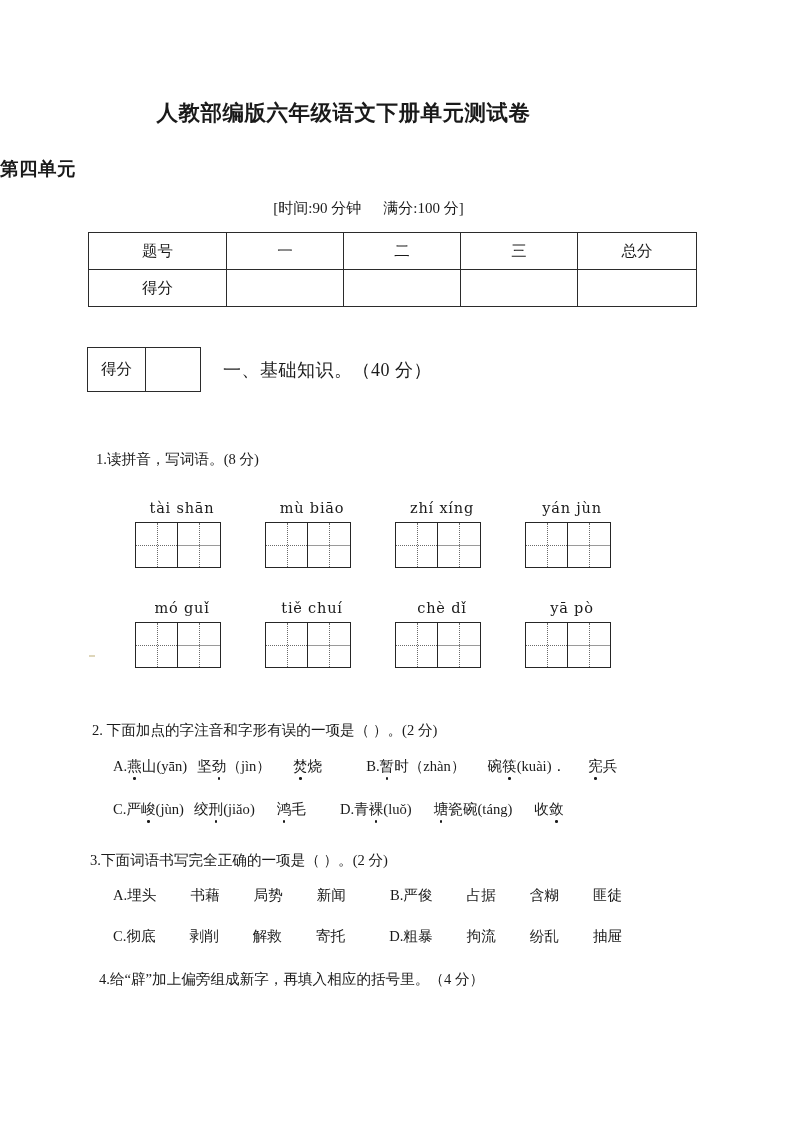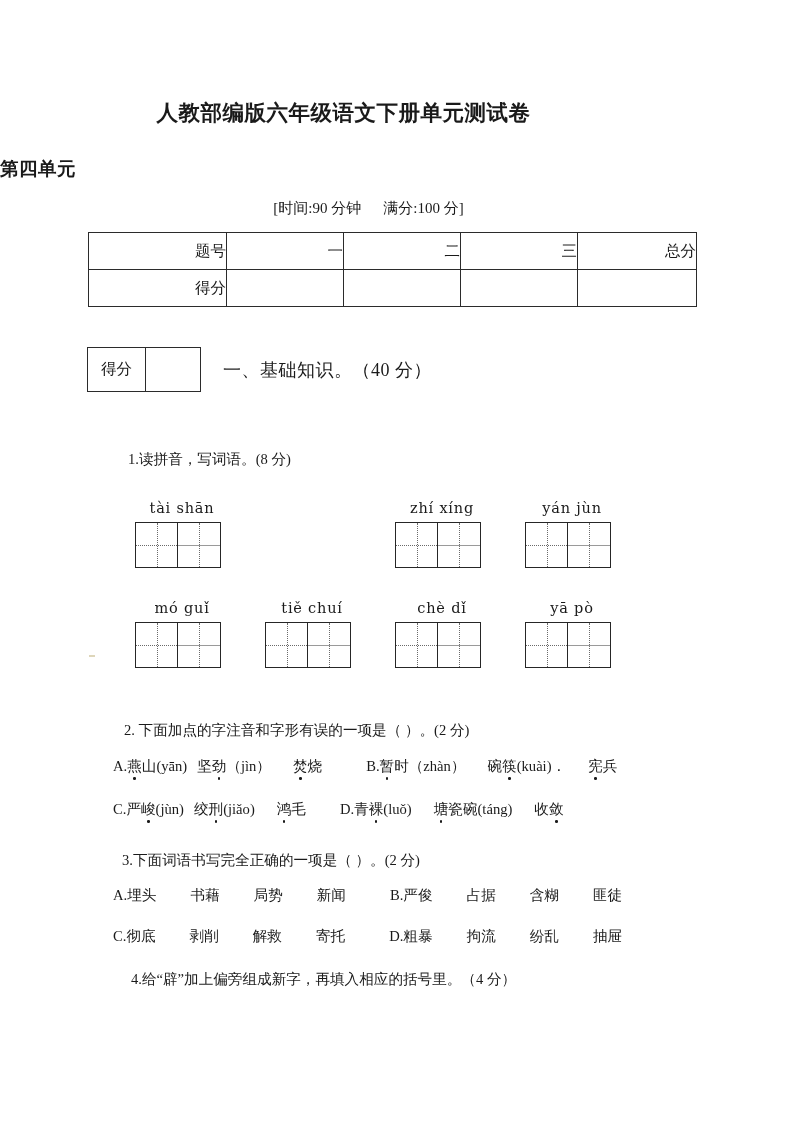--- a/index.html
+++ b/index.html
@@ -56,21 +56,21 @@
     position: absolute;
     left: 88px;
     top: 232px;
     width: 603px;
     border-collapse: collapse;
     table-layout: fixed;
   }
   .score-table td {
     border: 1px solid #2b2b2b;
     height: 36px;
-    text-align: right;
+    text-align: center;
     vertical-align: middle;
     font-size: 15.5px;
     padding: 0;
   }
   .score-table .c-label { width: 137px; }
   .score-table .c-num   { width: 116px; }
   .score-table .c-total { width: 118px; }
 
   
   .section-block {
@@ -104,21 +104,20 @@
     font-weight: normal;
     letter-spacing: 0.5px;
     white-space: nowrap;
   }
 
   
   .q-prompt {
     position: absolute;
     font-size: 14.6px;
     white-space: nowrap;
-    margin-left: 32px;
   }
   #q1-prompt { left: 96px; top: 450px; }
   #q2-prompt { left: 92px; top: 721px; }
   #q3-prompt { left: 90px; top: 851px; }
   #q4-prompt { left: 99px; top: 970px; }
 
   
   .pinyin-group {
     position: absolute;
     width: 94px;
@@ -263,20 +262,27 @@
 
   <div class="q-prompt" id="q1-prompt">1.读拼音，写词语。(8 分)</div>
 
   <div class="pinyin-group row1 col1">
     <div class="pinyin-label">tài shān</div>
     <div class="tianzige">
         <div class="cell left"></div>
         <div class="cell right"></div>
       </div>
   </div>
+  <div class="pinyin-group row1 col2">
+    <div class="pinyin-label">mù biāo</div>
+    <div class="tianzige">
+        <div class="cell left"></div>
+        <div class="cell right"></div>
+      </div>
+  </div>
   <div class="pinyin-group row1 col3">
     <div class="pinyin-label">zhí xíng</div>
     <div class="tianzige">
         <div class="cell left"></div>
         <div class="cell right"></div>
       </div>
   </div>
   <div class="pinyin-group row1 col4">
     <div class="pinyin-label">yán jùn</div>
     <div class="tianzige">

